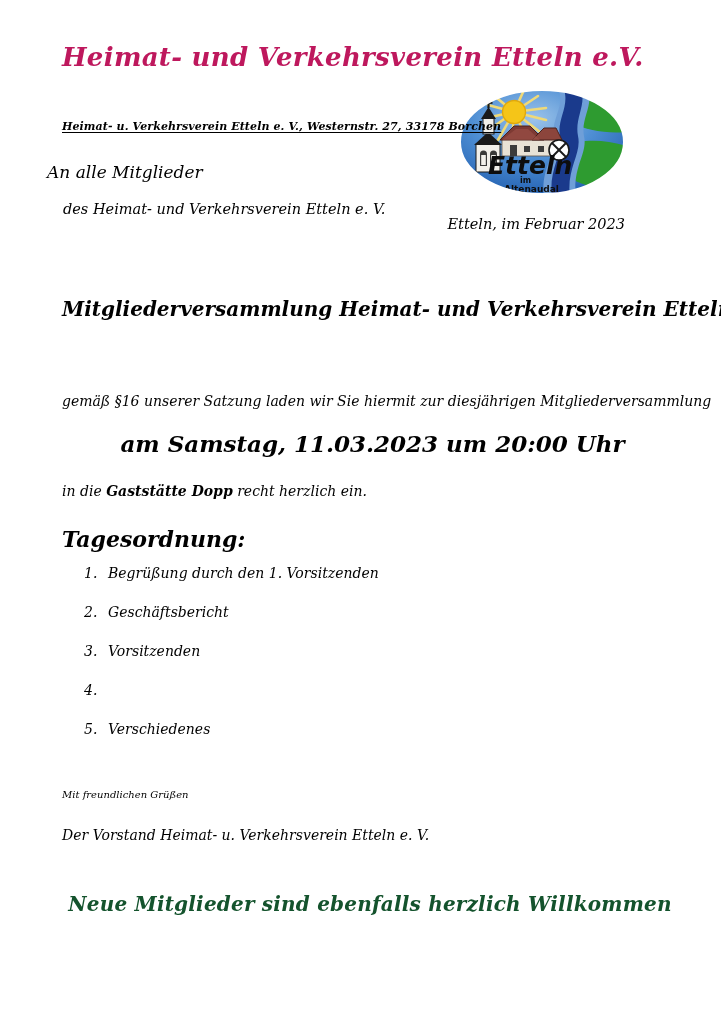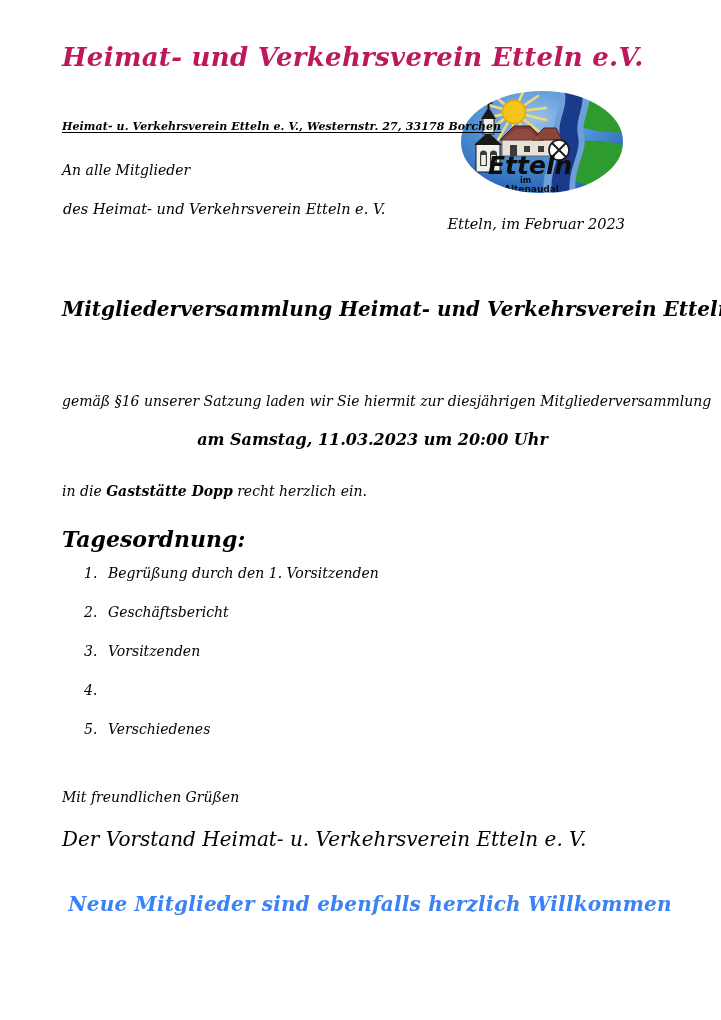--- a/index.html
+++ b/index.html
@@ -57,23 +57,23 @@
     font-family: "DejaVu Serif", "Liberation Serif", serif;
     text-decoration: underline;
     text-underline-offset: 2px;
     letter-spacing: 0.1px;
     white-space: nowrap;
   }
 
   
   .addr-1 {
     position: absolute;
-    left: 62px;
+    left: 47px;
     top: 162px;
-    font-size: 14px;
+    font-size: 17px;
     font-style: italic;
     white-space: nowrap;
   }
   .addr-2 {
     position: absolute;
     left: 63px;
     top: 201px;
     font-size: 14.5px;
     font-style: italic;
     white-space: nowrap;
@@ -119,21 +119,21 @@
   }
 
   
   .meeting-datetime {
     position: absolute;
     left: 0;
     right: 0;
     top: 430px;
     text-align: center;
     padding-left: 24px;
-    font-size: 16px;
+    font-size: 23px;
     font-style: italic;
     font-weight: bold;
   }
 
   
   .venue {
     position: absolute;
     left: 62px;
     top: 483px;
     font-size: 14px;
@@ -174,45 +174,45 @@
   .agenda-num {
     width: 24px;
     flex: 0 0 24px;
   }
 
   
   .closing-1 {
     position: absolute;
     left: 62px;
     top: 789px;
-    font-size: 14px;
+    font-size: 10px;
     font-style: italic;
     white-space: nowrap;
   }
   .closing-2 {
     position: absolute;
     left: 62px;
     top: 827px;
-    font-size: 20px;
+    font-size: 14px;
     font-style: italic;
     white-space: nowrap;
   }
 
   
   .footer-slogan {
     position: absolute;
     left: 0;
     right: 0;
     top: 892px;
     text-align: center;
     padding-left: 19px;
     font-size: 20px;
     font-style: italic;
     font-weight: bold;
-    color: #3b82f6;
+    color: #14532d;
     letter-spacing: 0.2px;
   }
 </style>
 </head>
 <body>
 
 <div class="page">
 
   <div class="org-title">Heimat- und Verkehrsverein Etteln e.V.</div>
 

